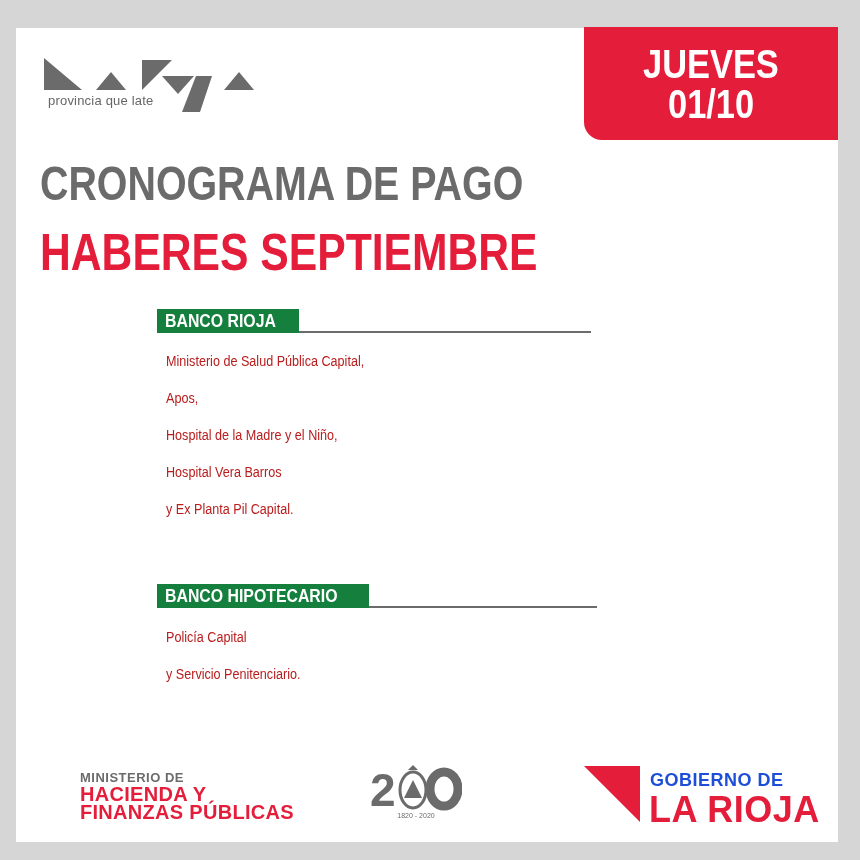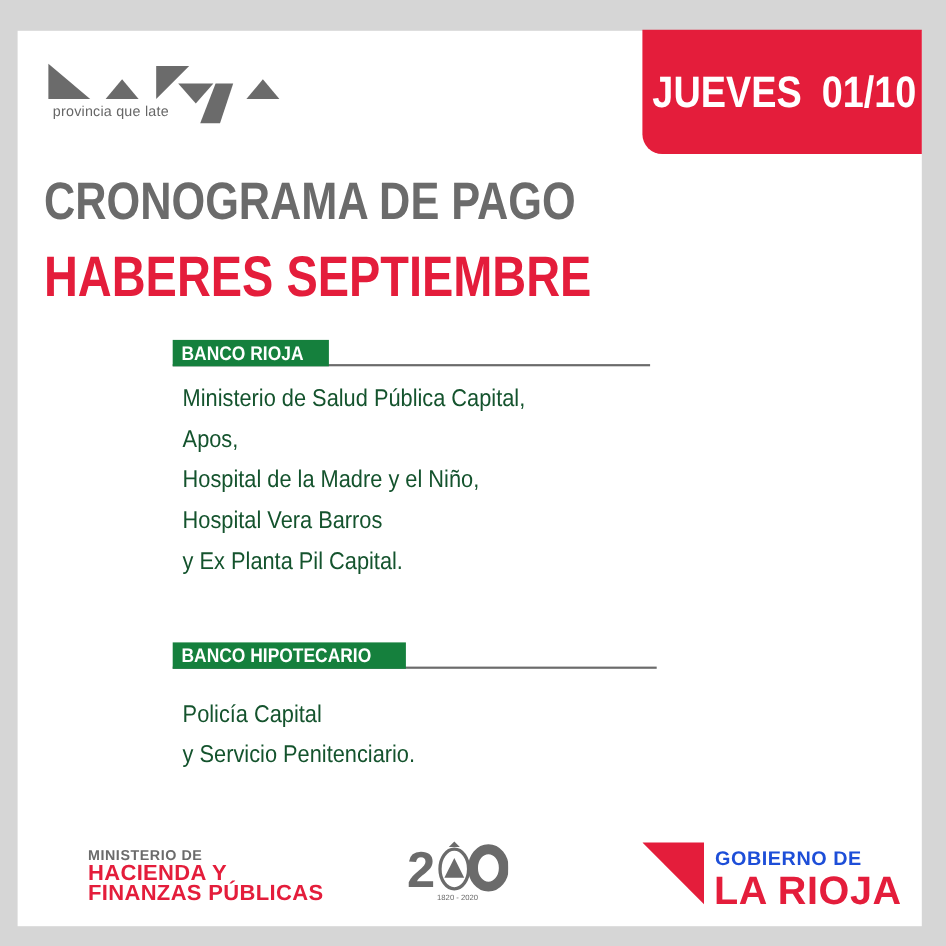--- a/index.html
+++ b/index.html
@@ -7,21 +7,21 @@
     width:860px; height:860px; background:#d6d6d6; position:relative; overflow:hidden;
     font-family:"Liberation Sans", sans-serif;
   }
   .card {
     position:absolute; left:16px; top:28px; width:822px; height:814px; background:#ffffff;
   }
   .badge {
     position:absolute; left:584px; top:27px; width:254px; height:113px;
     background:#e41d3b; border-bottom-left-radius:18px;
     color:#fff; text-align:center; font-weight:bold;
-    display:flex; flex-direction:row; justify-content:center; align-items:center;
+    display:flex; flex-direction:column; justify-content:center; align-items:center;
   }
   .badge .line { font-size:40px; line-height:40px; letter-spacing:0px; transform:scaleX(0.86); }
   .logo { position:absolute; left:42px; top:56px; width:220px; height:60px; }
   .logo-tagline {
     position:absolute; left:48px; top:93px; font-size:13px; color:#666; letter-spacing:0.2px;
   }
   .title1, .title2 {
     position:absolute; left:40px; font-weight:bold; white-space:nowrap;
     transform-origin:left top; transform:scaleX(0.82);
   }
@@ -30,21 +30,21 @@
   .section { position:absolute; left:157px; }
   .section-head { position:relative; height:24px; }
   .section-label {
     position:absolute; left:0; top:0; height:24px; background:#15803d; color:#fff;
     font-weight:bold; font-size:18px; line-height:24px; padding:0 8px; white-space:nowrap;
   }
   .section-label span { display:inline-block; transform-origin:left center; transform:scaleX(0.88); }
   .section-rule { position:absolute; left:0; bottom:0; height:2px; background:#6b6b6b; }
   .items { margin-top:8px; }
   .item {
-    font-size:22px; color:#14532d; height:37px; line-height:37px; padding-left:9px; white-space:nowrap;
+    font-size:14px; color:#b91c1c; height:37px; line-height:37px; padding-left:9px; white-space:nowrap;
   }
   .item span { display:inline-block; transform-origin:left center; transform:scaleX(0.9); }
   .ministry { position:absolute; left:80px; top:770px; font-weight:bold; }
   .ministry .m1 { font-size:13px; color:#6b6b6b; letter-spacing:0.5px; }
   .ministry .m2, .ministry .m3 { font-size:20px; color:#e41d3b; line-height:18px; letter-spacing:0.3px; }
   .bicentenario { position:absolute; left:370px; top:762px; width:92px; height:58px; }
   .gob { position:absolute; left:584px; top:764px; }
   .gob-triangle { position:absolute; left:0; top:0; width:60px; height:60px; }
   .gob-t1 { position:absolute; left:66px; top:6px; font-size:18px; font-weight:bold; color:#1d4ed8; white-space:nowrap; letter-spacing:0.5px;}
   .gob-t2 { position:absolute; left:65px; top:25px; font-size:36px; font-weight:bold; color:#e41d3b; white-space:nowrap; letter-spacing:0.5px;}
@@ -84,21 +84,21 @@
     <div class="item"><span>Hospital Vera Barros</span></div>
     <div class="item"><span>y Ex Planta Pil Capital.</span></div>
   </div>
 </div>
 
 <div class="section" style="top:584px;">
   <div class="section-head">
     <div class="section-rule" style="width:440px;"></div>
     <div class="section-label"><span>BANCO HIPOTECARIO</span></div>
   </div>
-  <div class="items" style="margin-top:22px;">
+  <div class="items" style="margin-top:11px;">
     <div class="item"><span>Policía Capital</span></div>
     <div class="item"><span>y Servicio Penitenciario.</span></div>
   </div>
 </div>
 
 <div class="ministry">
   <div class="m1">MINISTERIO DE</div>
   <div class="m2">HACIENDA Y</div>
   <div class="m3">FINANZAS PÚBLICAS</div>
 </div>

